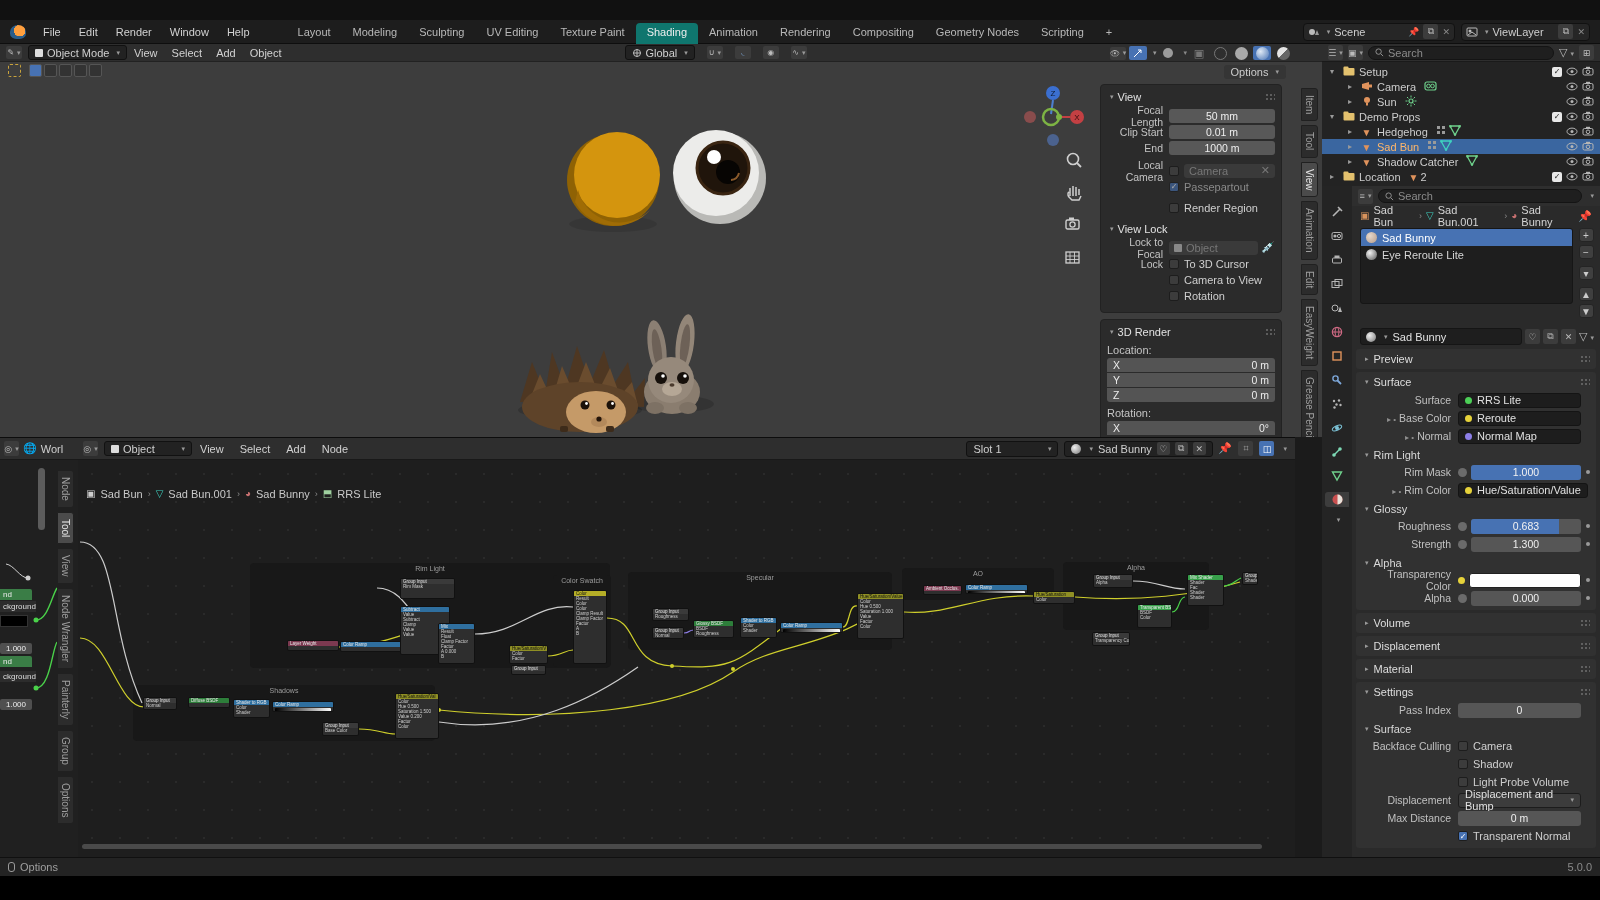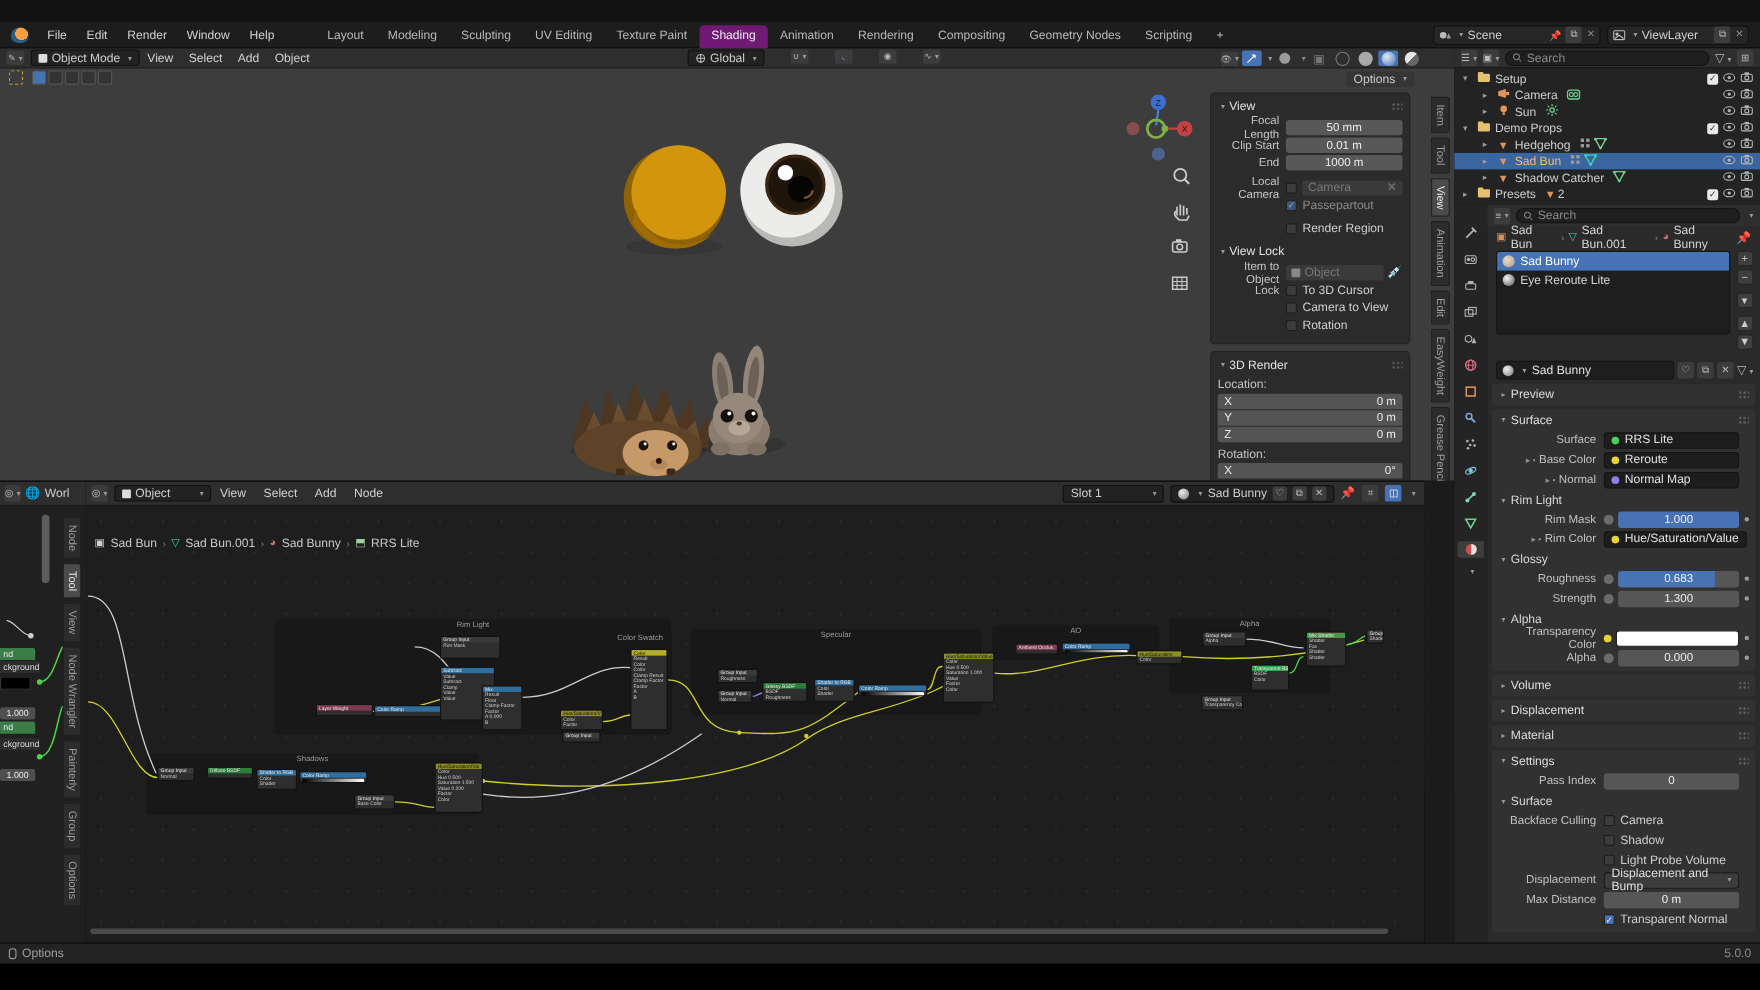--- a/index.html
+++ b/index.html
@@ -13,36 +13,36 @@
   .dim { color:#8a8a8a; }
 
   
   #topbar { position:absolute; left:0; top:20px; width:1600px; height:24px; background:#1d1d1d;
     display:flex; align-items:center; border-bottom:1px solid #0e0e0e; }
   #blender-logo { width:16px; height:14px; margin:0 8px 0 10px; border-radius:50% 50% 40% 40%;
     background:radial-gradient(circle at 60% 40%, #ff9f3e 0 45%, #2a5d8a 46% 100%); }
   .menu-item { padding:0 9px; height:24px; line-height:24px; color:#d2d2d2; cursor:default; }
   #ws-tabs { display:flex; margin-left:28px; height:24px; align-items:flex-end; }
   .ws-tab { padding:3px 11px; color:#b9b9b9; border-radius:4px 4px 0 0; height:21px; }
-  .ws-tab.active { background:#701a75; color:#eee; }
+  .ws-tab.active { background:#0f766e; color:#eee; }
   #topbar-right { margin-left:auto; display:flex; align-items:center; gap:6px; padding-right:10px; }
   .db-pill { display:flex; align-items:center; background:#262626; border:1px solid #111;
     border-radius:4px; height:18px; padding:0 4px; gap:4px; }
   .mini-ic { width:12px; height:10px; display:inline-block; }
 
   
   #vp-header { position:absolute; left:0; top:44px; width:1322px; height:18px; background:#2e2e2e;
     display:flex; align-items:center; border-bottom:1px solid #222; z-index:5; }
   #vp-header .menu-item { height:18px; line-height:18px; padding:0 7px; }
   .hdr-ic { width:16px; height:13px; background:#3c3c3c; border-radius:2px; margin-left:6px;
     display:inline-flex; align-items:center; justify-content:center; font-size:8px; color:#bbb; }
   .mode-pill { display:flex; align-items:center; background:#222; border:1px solid #111; border-radius:3px;
     height:15px; padding:0 6px; margin-left:6px; gap:4px; }
   .mode-sq { width:8px; height:8px; background:#ddd; border-radius:1px; }
-  #vp-mid { display:flex; align-items:flex-start; margin-left:330px; gap:18px; }
+  #vp-mid { display:flex; align-items:center; margin-left:330px; gap:6px; }
   #vp-right-icons { position:absolute; right:30px; top:2px; display:flex; gap:3px; align-items:center; }
   .shade-ball { width:13px; height:13px; border-radius:50%; background:#8b8b8b; }
   .shade-ball.wire { background:none; border:1px solid #777; }
   .shade-btn { width:18px; height:14px; border-radius:2px; display:flex; align-items:center; justify-content:center; }
   .shade-btn.active { background:#4772b3; }
   #viewport { position:absolute; left:0; top:62px; width:1322px; height:375px; background:#3d3d3d; overflow:hidden; }
   #vp-tools { position:absolute; left:8px; top:2px; display:flex; gap:2px; }
   .tool-ic { width:13px; height:13px; background:#333; border:1px solid #555; border-radius:2px; }
   .tool-ic.first { border:1px dashed #c9a33c; background:none; margin-right:6px; }
   #vp-options-btn { position:absolute; right:36px; top:3px; background:#353535; border-radius:3px;
@@ -426,21 +426,21 @@
         <div class="np-row" style="margin-top:6px">
             <span class="np-label"></span>
             <span class="cb"></span>
             <span>Render Region</span>
           </div>
         <div class="np-title" style="margin-top:6px">
             <span class="chev">▾</span>
             <span>View Lock</span>
           </div>
         <div class="np-row">
-          <span class="np-label">Item to Object</span>
+          <span class="np-label">Lock to Focal</span>
           <span class="np-ghost">
               <span style="width:8px;height:8px;background:#888;border-radius:1px"></span>
               <span>Object</span>
             </span>
           <span style="margin-left:3px">💉</span>
         </div>
         <div class="np-row">
             <span class="np-label">Lock</span>
             <span class="cb"></span>
             <span>To 3D Cursor</span>
@@ -691,21 +691,21 @@
               <rect x="4" y="0.8" width="4" height="2" fill="#b5b5b5"></rect>
             </svg></span>
         </span>
       </div>
       <div class="ol-row" style="padding-left: 8px;">
         <span class="ol-caret">▸</span>
         <span class="ol-icon"><svg width="12" height="10" viewBox="0 0 12 10">
             <rect x="0.5" y="2" width="11" height="7.5" rx="1" fill="#e3c16e"></rect>
             <rect x="0.5" y="0.5" width="5" height="3" rx="1" fill="#e3c16e"></rect>
           </svg></span>
-        <span class="ol-label">Presets</span>
+        <span class="ol-label">Location</span>
         <span class="ol-badges">
           <span><span class="tri" style="color:#e0935c">▼</span></span>
           <span>2</span>
         </span>
         <span class="ol-right">
           <span style="width: 10px; height: 10px; background: rgb(232, 232, 232); color: rgb(34, 34, 34); font-size: 8px; border-radius: 2px; display: inline-flex; align-items: center; justify-content: center;">✓</span>
           <span><svg width="12" height="9" viewBox="0 0 12 9">
               <ellipse cx="6" cy="4.5" rx="5" ry="3.4" fill="none" stroke="#b5b5b5"></ellipse>
               <circle cx="6" cy="4.5" r="1.5" fill="#b5b5b5"></circle>
             </svg></span>

